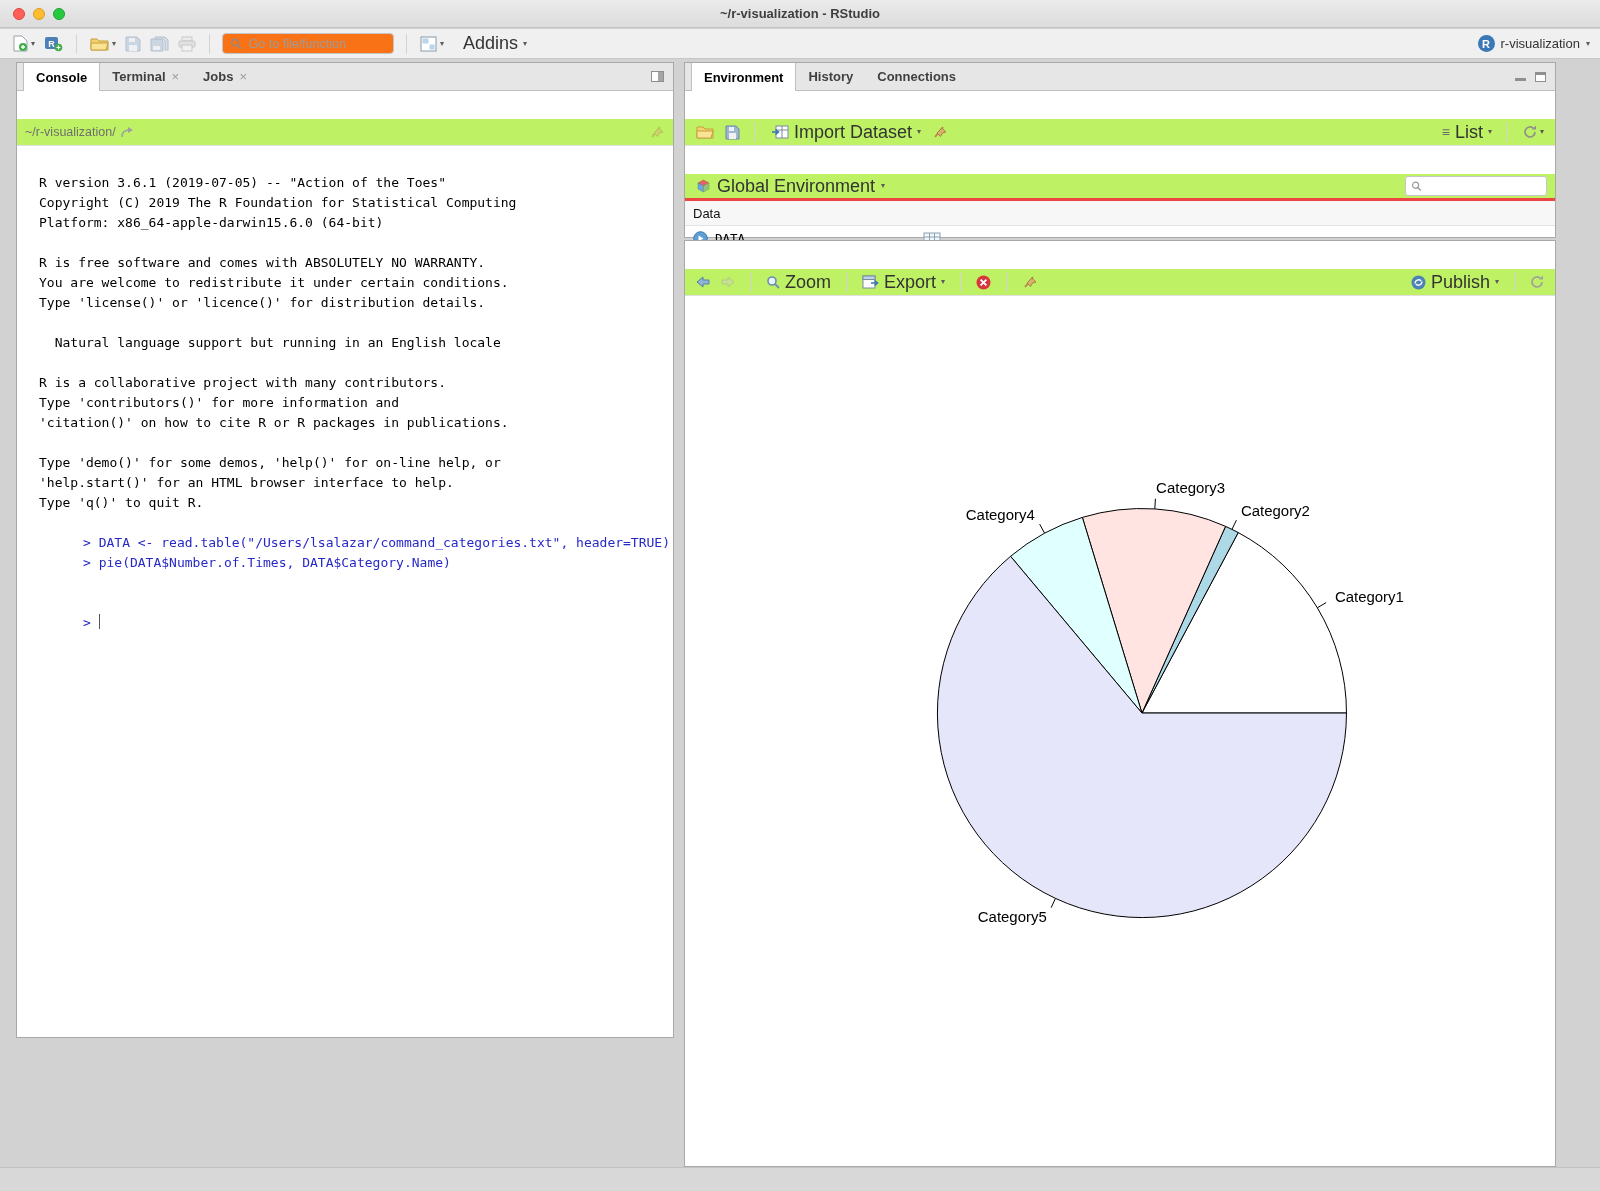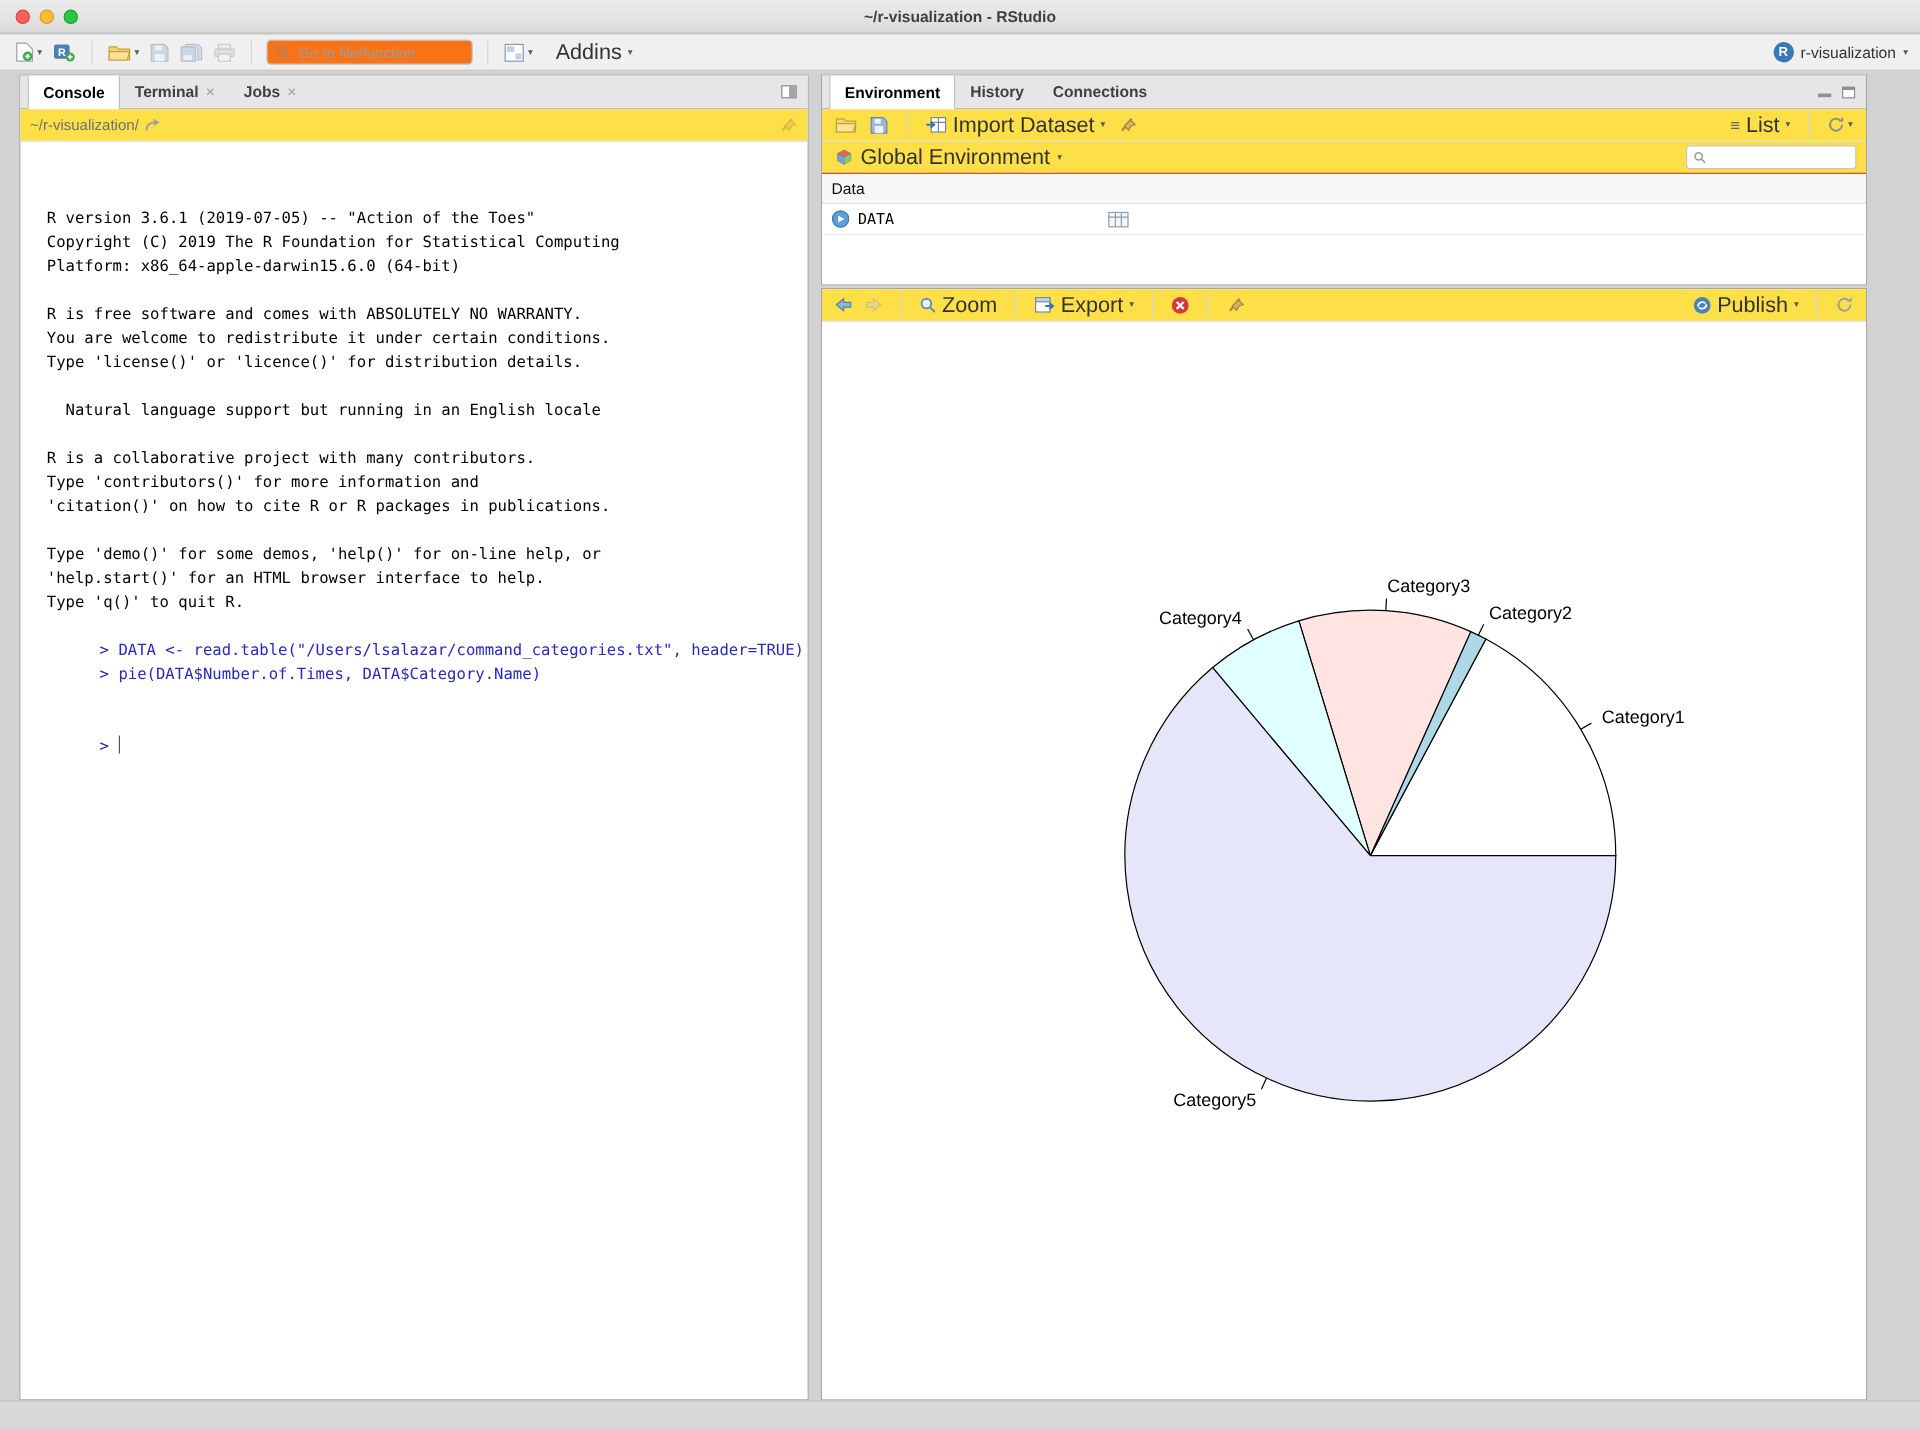--- a/index.html
+++ b/index.html
@@ -33,40 +33,40 @@
     border-radius:4px; height:21px; width:172px; padding:0 7px; margin:0 2px; }
   .goto-box input { border:none; outline:none; font-size:12.5px; width:100%; background:transparent;
     color:#333; font-family:inherit; }
   ::placeholder { color:#9b9b9b; }
   .proj-right { margin-left:auto; display:flex; align-items:center; gap:6px; font-size:13px; color:#333; }
   .r-badge { width:17px; height:17px; background:#3b78b7; color:#fff; border-radius:9px;
     font-size:11px; font-weight:bold; display:flex; align-items:center; justify-content:center; }
 
   
   .pane { position:absolute; background:#fff; border:1px solid #a8a8a8; }
-  #console-pane { left:16px;  top:62px;  width:658px; height:1105px; }
+  #console-pane { left:16px;  top:62px;  width:658px; height:976px; }
   #env-pane     { left:684px; top:62px;  width:872px; height:176px;  }
   #plots-pane   { left:684px; top:240px; width:872px; height:927px;  }
 
   .tabstrip { height:28px; background:#e6e6e6; border-bottom:1px solid #bfbfbf;
     display:flex; align-items:stretch; padding-left:6px; }
   .tab { display:flex; align-items:center; gap:6px; padding:0 12px;
     font-size:13px; font-weight:600; color:#404040; }
   .tab.active { background:#fff; border-left:1px solid #bfbfbf; border-right:1px solid #bfbfbf;
     margin-bottom:-1px; color:#000; }
   .tab-x { color:#9b9b9b; font-size:13px; font-weight:400; }
   .strip-right { margin-left:auto; display:flex; align-items:center; gap:9px; padding-right:9px; }
   .icon-min { width:11px; height:9px; border-bottom:3px solid #8f8f8f; }
   .icon-max { width:11px; height:10px; border:1px solid #8f8f8f; border-top-width:3px; background:#fdfdfd; }
   .pane-max-icon { width:13px; height:11px; border:1px solid #8f8f8f;
     background:linear-gradient(to right,#fdfdfd 50%, #a5a5a5 50%); }
 
   
-  .subbar { height:27px; background:#fde047; border-bottom:1px solid #e0e0e0;
-    display:flex; align-items:center; padding:0 8px; gap:5px; font-size:13px; color:#333; }
+  .subbar { height:27px; background:#bef264; border-bottom:1px solid #e0e0e0;
+    display:flex; align-items:center; padding:0 8px; gap:5px; font-size:13px; color:#333;margin-top:28px; }
   .bar-right { margin-left:auto; display:flex; align-items:center; gap:5px; }
 
   
   .pathbar-label { color:#6f6f6f; font-size:12.5px; }
   .console-body { position:absolute; top:56px; left:0; right:0; bottom:0; overflow:hidden;
     padding:14px 0 0 22px; font-family:"DejaVu Sans Mono", monospace; font-size:13px;
     line-height:20px; white-space:pre; color:#000; }
   .cline { height:20px; }
   .cin, .prompt { color:#2628c8;margin-left:22px; }
   .cursor { display:inline-block; width:1px; height:15px; background:#555;
@@ -269,21 +269,21 @@
       <span class="tb-sep"></span>
       <span class="tb-btn">
         <svg width="14" height="14" viewBox="0 0 14 14">
             <path d="M12 7 a5 5 0 1 1 -1.6 -3.7" fill="none" stroke="#8f8f8f" stroke-width="1.7"></path>
             <path d="M13 0.5 v4 h-4 z" fill="#8f8f8f"></path>
           </svg>
         <span class="caret">▾</span>
       </span>
     </span>
   </div>
-  <div class="subbar" style="border-bottom:1px solid #ef4444;gap:16px;">
+  <div class="subbar" style="border-bottom:3px solid #ef4444;gap:16px;">
     <span class="tb-btn" style="gap:6px;">
       <svg width="15" height="14">
           <path d="M7.5 1 L13 4 7.5 7 2 4z" fill="#e06666" stroke="#b34c4c" stroke-width=".5"></path>
           <path d="M2 4 v6 l5.5 3 v-6z" fill="#6fa8dc" stroke="#4c7cab" stroke-width=".5"></path>
           <path d="M13 4 v6 l-5.5 3 v-6z" fill="#93c47e" stroke="#6d9a59" stroke-width=".5"></path>
         </svg>
       <span class="toolbar-label">Global Environment</span>
       <span class="caret">▾</span>
     </span>
     <span class="bar-right">

